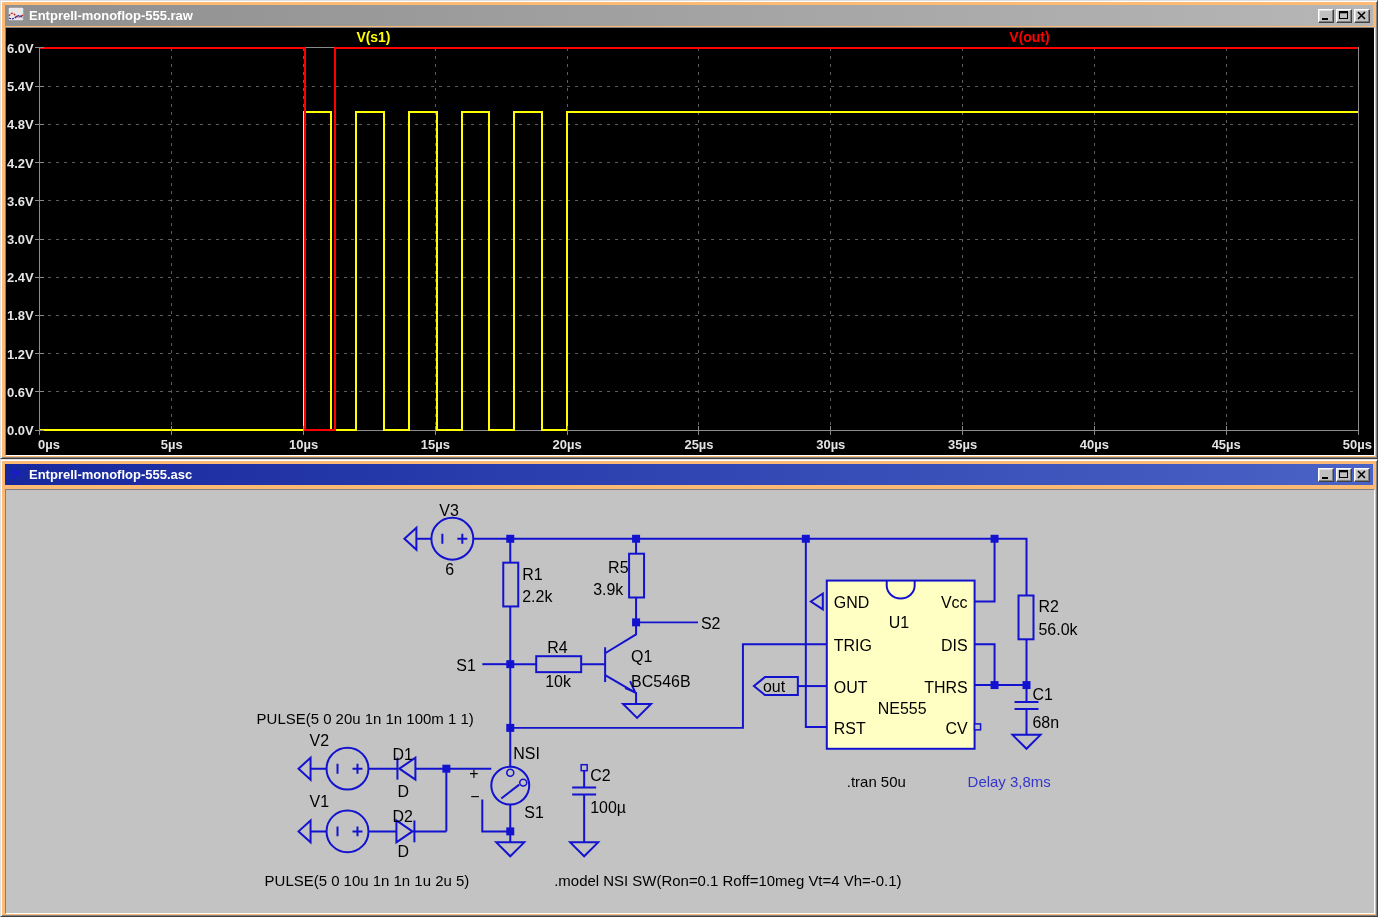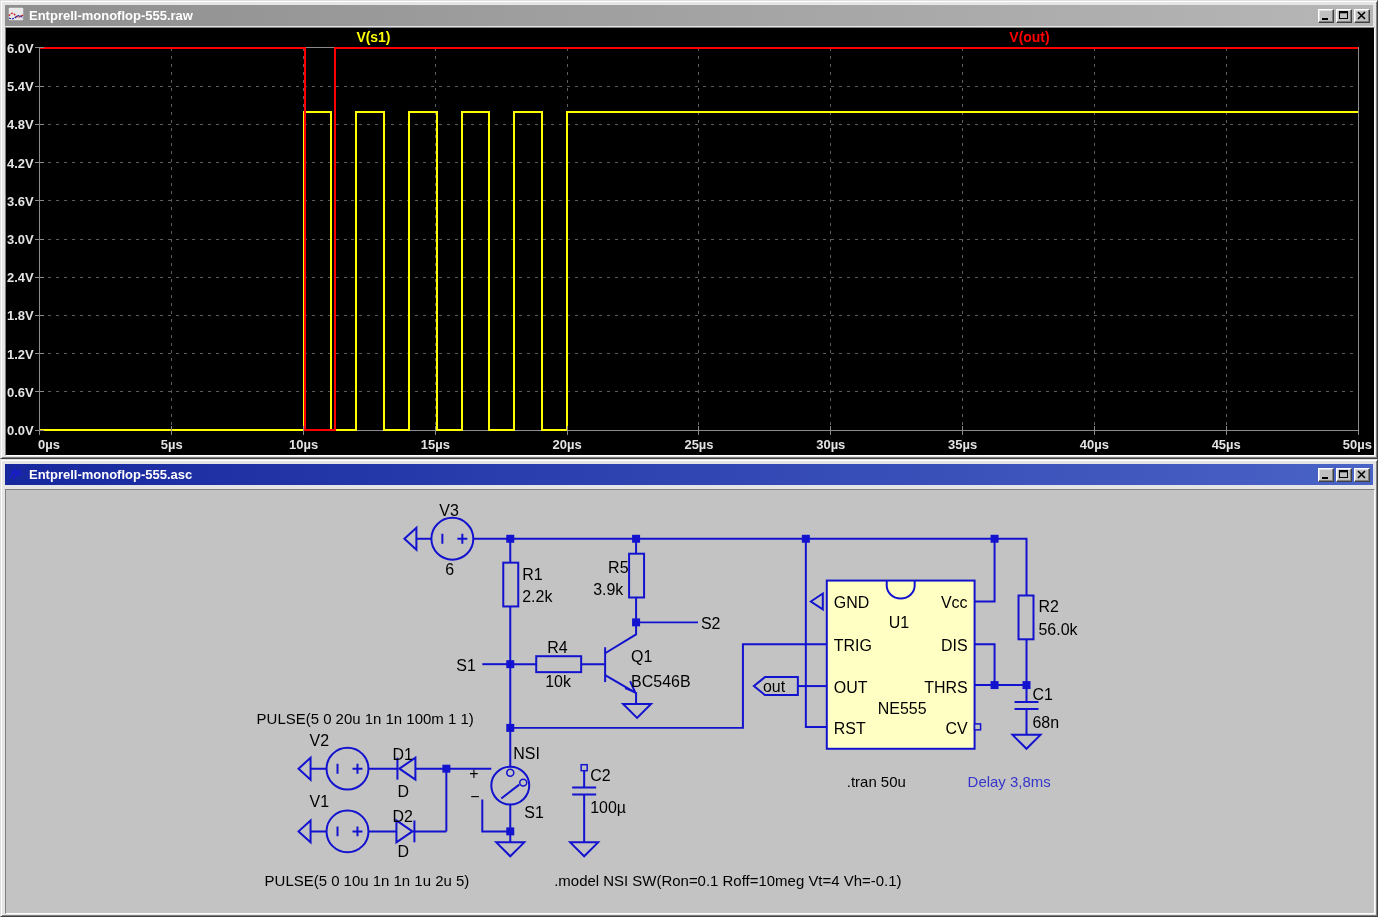--- a/index.html
+++ b/index.html
@@ -1,18 +1,18 @@
 <!DOCTYPE html>
 <html><head>
 <meta charset="utf-8">
 <style>
   html,body{margin:0;padding:0;background:#555;}
   .screen{position:relative;width:1378px;height:917px;overflow:hidden;
           font-family:"Liberation Sans",sans-serif;background:#c0c0c0;}
-  .win{position:absolute;left:0;width:1378px;background:#e5e5e5;box-sizing:border-box;
+  .win{position:absolute;left:0;width:1378px;background:#fdba74;box-sizing:border-box;
        border:1px solid;border-color:#dfdfdf #404040 #404040 #dfdfdf;
        box-shadow:inset 1px 1px 0 #ffffff, inset -1px -1px 0 #808080;}
   .titlebar{position:absolute;left:4px;right:4px;height:21px;display:flex;align-items:center;
             gap:5px;padding:0 3px;box-sizing:border-box;}
   .tb-inactive{background:linear-gradient(90deg,#8f8f8f,#b6b6b6);}
   .tb-active{background:linear-gradient(90deg,#17289e,#4a63c6);justify-content:space-between;}
   .title-text{color:#fff;font-size:13px;font-weight:bold;flex:1;white-space:nowrap;overflow:hidden;}
   .winbtns{display:flex;gap:2px;align-items:center;}
   .wbtn{width:16px;height:14px;background:#c0c0c0;position:relative;box-sizing:border-box;
         border:1px solid;border-color:#ffffff #404040 #404040 #ffffff;

